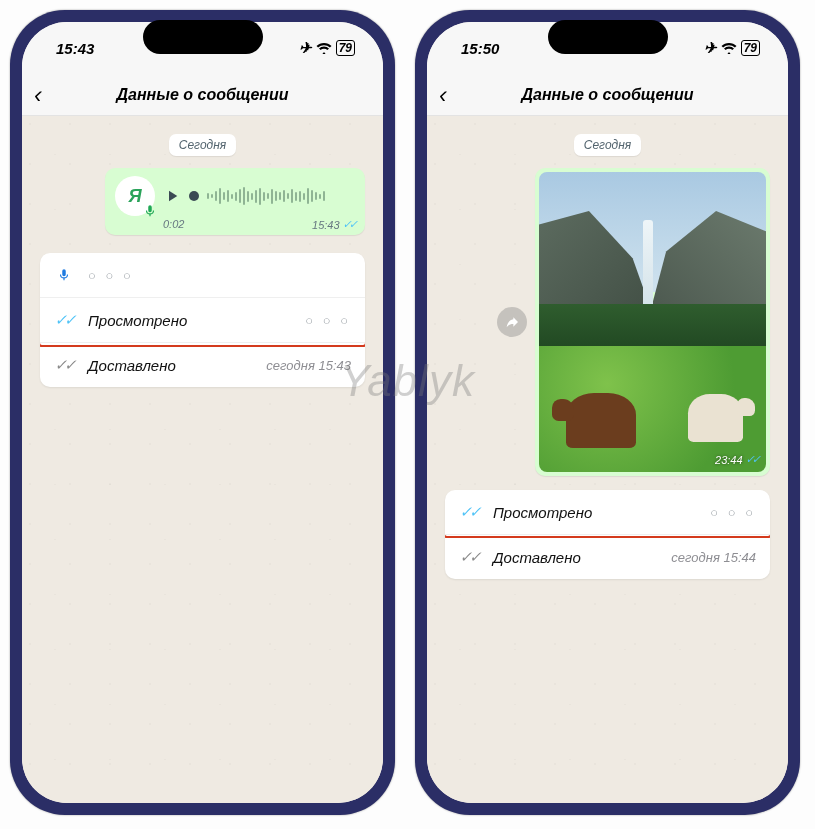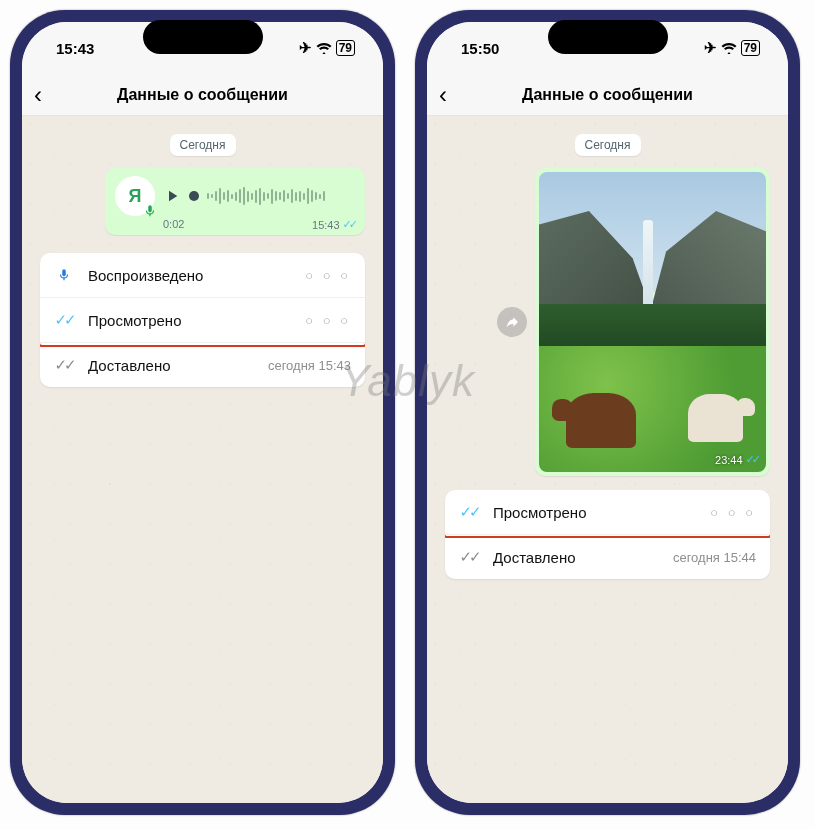--- a/index.html
+++ b/index.html
@@ -24,20 +24,21 @@
   }
   .screen {
     width: 100%;
     height: 100%;
     background: #efeae2;
     border-radius: 45px;
     overflow: hidden;
     position: relative;
     display: flex;
     flex-direction: column;
+    font-style: italic;
   }
   .notch {
     position: absolute;
     top: 10px;
     left: 50%;
     transform: translateX(-50%);
     width: 120px;
     height: 34px;
     background: #000;
     border-radius: 20px;
@@ -298,21 +299,20 @@
       </div>
 
       <div class="info-panel" style="position:relative;">
         <div class="highlight-box" style="left:-2px;right:-2px;top:-2px;height:96px;"></div>
         <div class="info-row">
           <span class="info-icon">
             <svg width="14" height="18" viewBox="0 0 24 24" fill="#1f7ae0">
                 <path d="M12 14a3 3 0 003-3V5a3 3 0 10-6 0v6a3 3 0 003 3zm5-3a5 5 0 01-10 0H5a7 7 0 006 6.9V21h2v-3.1A7 7 0 0019 11z"></path>
               </svg>
           </span>
-          <span class="info-label">Воспроизведено</span>
           <span class="info-right">○ ○ ○</span>
         </div>
         <div class="info-row">
           <span class="info-icon ticks-blue">✓✓</span>
           <span class="info-label">Просмотрено</span>
           <span class="info-right">○ ○ ○</span>
         </div>
         <div class="info-row">
           <span class="info-icon ticks-gray">✓✓</span>
           <span class="info-label">Доставлено</span>

